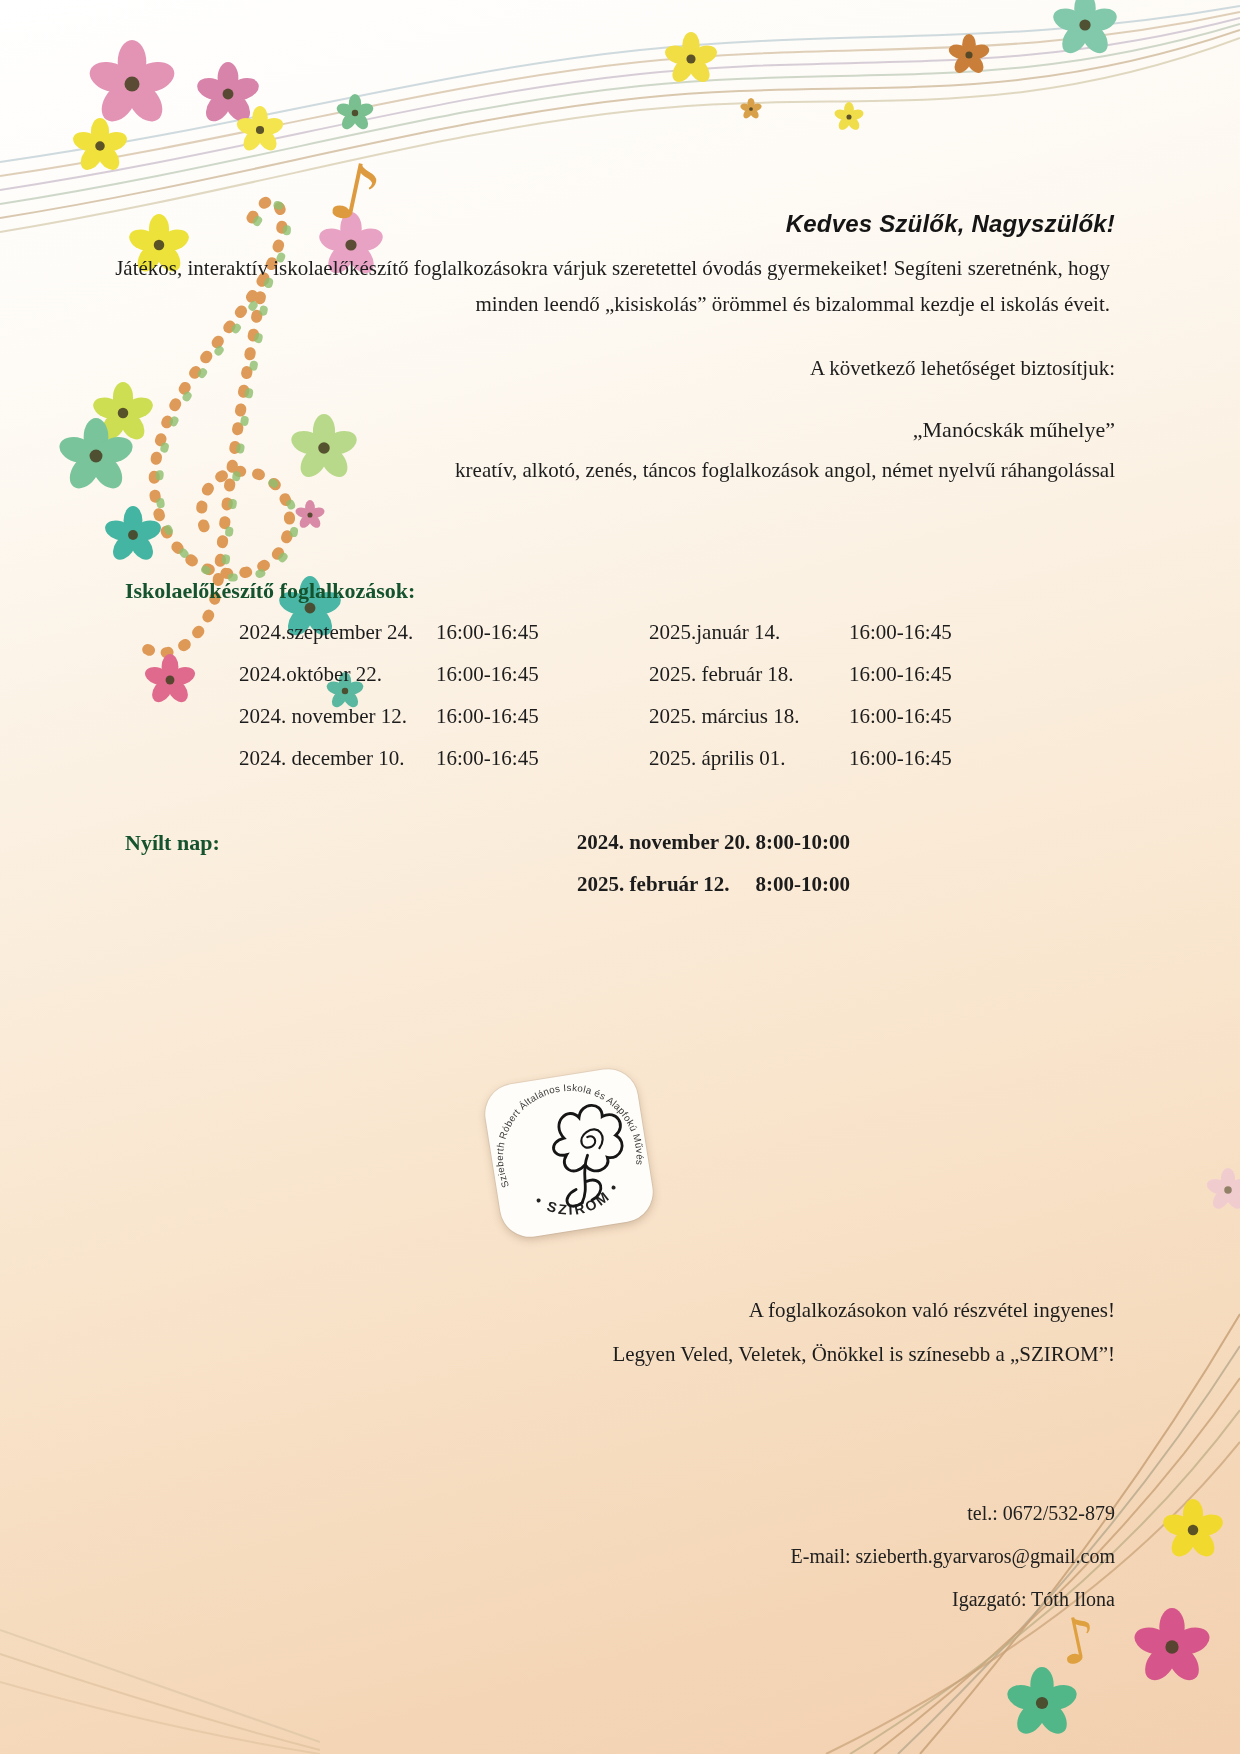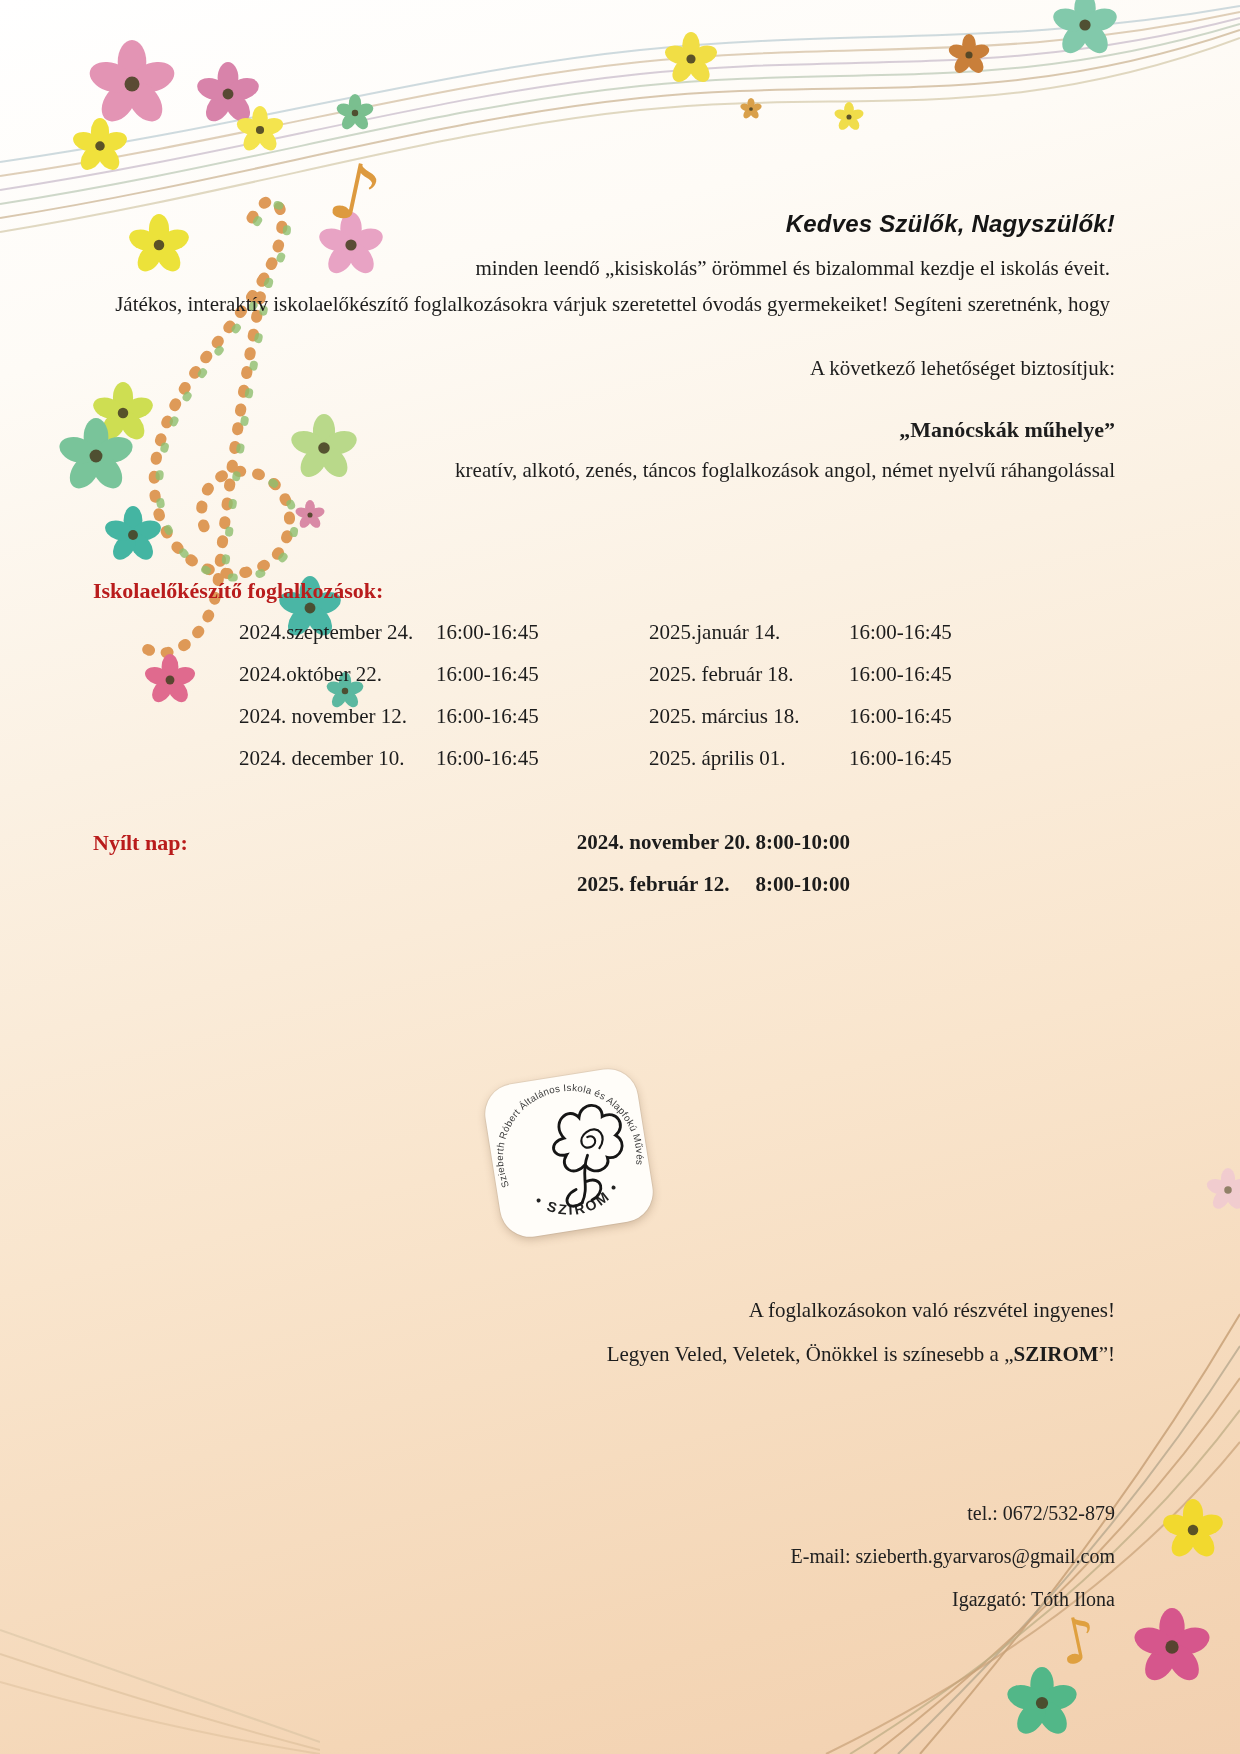--- a/index.html
+++ b/index.html
@@ -11,22 +11,22 @@
   .abs{position:absolute;}
   .fl{position:absolute;pointer-events:none;}
   svg{display:block;}
   .content{position:absolute;left:0;top:0;width:1115px;}
   .ctr{text-align:right;}
   .title{
     font-family:"Liberation Sans",sans-serif;font-weight:bold;font-style:italic;
     font-size:24px;color:#151515;letter-spacing:.2px;
   }
   .body-txt{font-size:21px;line-height:36px;color:#1d1d1d;}
-  .bold{font-weight:bold;}
-  .sec-head{font-size:22px;font-weight:bold;color:#b91c1c;}
+  .bold{font-weight:normal;}
+  .sec-head{font-size:22px;font-weight:bold;color:#14532d;margin-left:32px;}
   .srow{position:relative;height:42px;font-size:21px;font-weight:normal;white-space:nowrap;margin-left:44px;}
   .srow .c1{position:absolute;left:195px;}
   .srow .c2{position:absolute;left:392px;}
   .srow .c3{position:absolute;left:605px;}
   .srow .c4{position:absolute;left:805px;}
   .openday-line{font-size:21px;font-weight:bold;height:42px;white-space:nowrap;}
   .gap20{display:inline-block;width:26px;}
   .logo-box{
     position:absolute;left:492px;top:1076px;width:154px;height:154px;
     background:#fffdf9;border-radius:30px;transform:rotate(-9deg);
@@ -164,22 +164,22 @@
 </svg>
 <svg class="fl" style="left:1206px;top:1168px;width:44px;height:44px;color:#eec3d6;opacity:.65">
     <use href="#flower5"></use>
   </svg>
 
 <div class="content">
 
   <div class="abs ctr title" style="left:0;top:210px;width:1115px">Kedves Szülők, Nagyszülők!</div>
 
   <div class="abs ctr body-txt" style="left:10px;top:250px;width:1100px">
+    <div>Játékos, interaktív iskolaelőkészítő foglalkozásokra várjuk szeretettel óvodás gyermekeiket! Segíteni szeretnénk, hogy</div>
     <div>minden leendő „kisiskolás” örömmel és bizalommal kezdje el iskolás éveit.</div>
-    <div>Játékos, interaktív iskolaelőkészítő foglalkozásokra várjuk szeretettel óvodás gyermekeiket! Segíteni szeretnénk, hogy</div>
   </div>
 
   <div class="abs ctr body-txt" style="left:0;top:350px;width:1115px">A következő lehetőséget biztosítjuk:</div>
 
   <div class="abs ctr body-txt bold" style="left:0;top:412px;width:1115px;font-size:22px">„Manócskák műhelye”</div>
 
   <div class="abs ctr body-txt" style="left:0;top:452px;width:1115px">kreatív, alkotó, zenés, táncos foglalkozások angol, német nyelvű ráhangolással</div>
 
   <div class="abs sec-head" style="left:93px;top:578px">Iskolaelőkészítő foglalkozások:</div>
 

